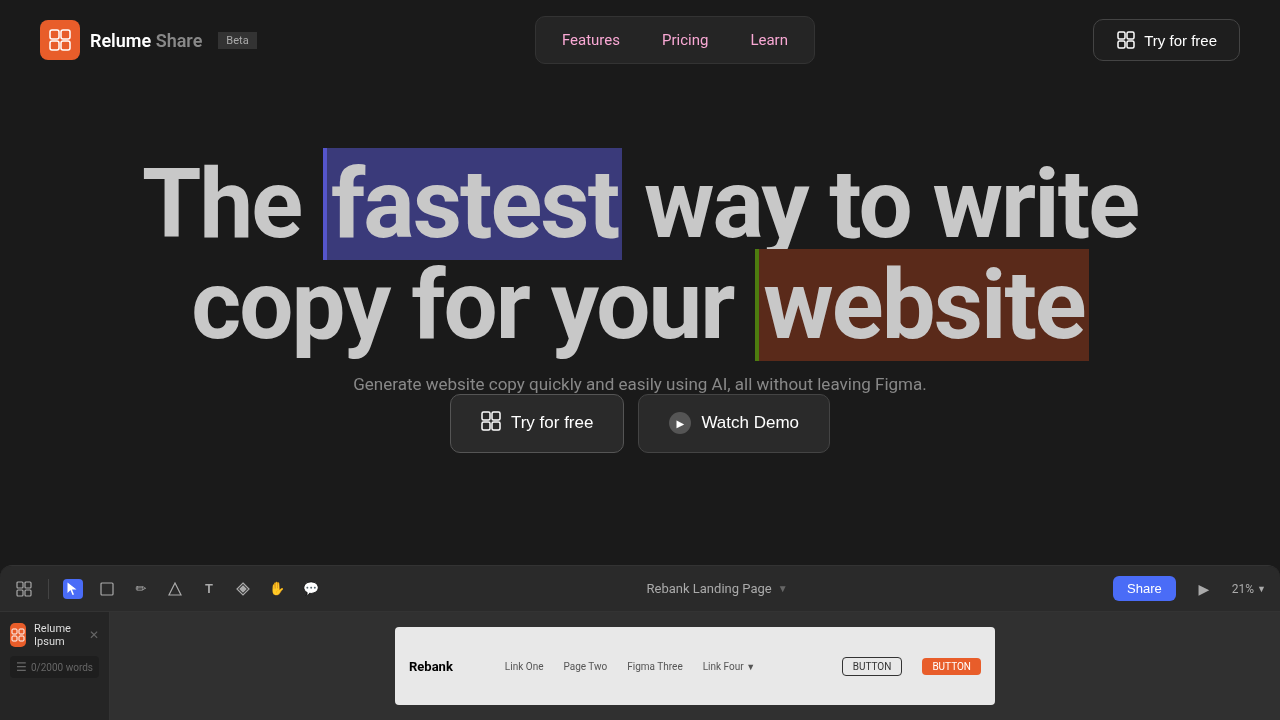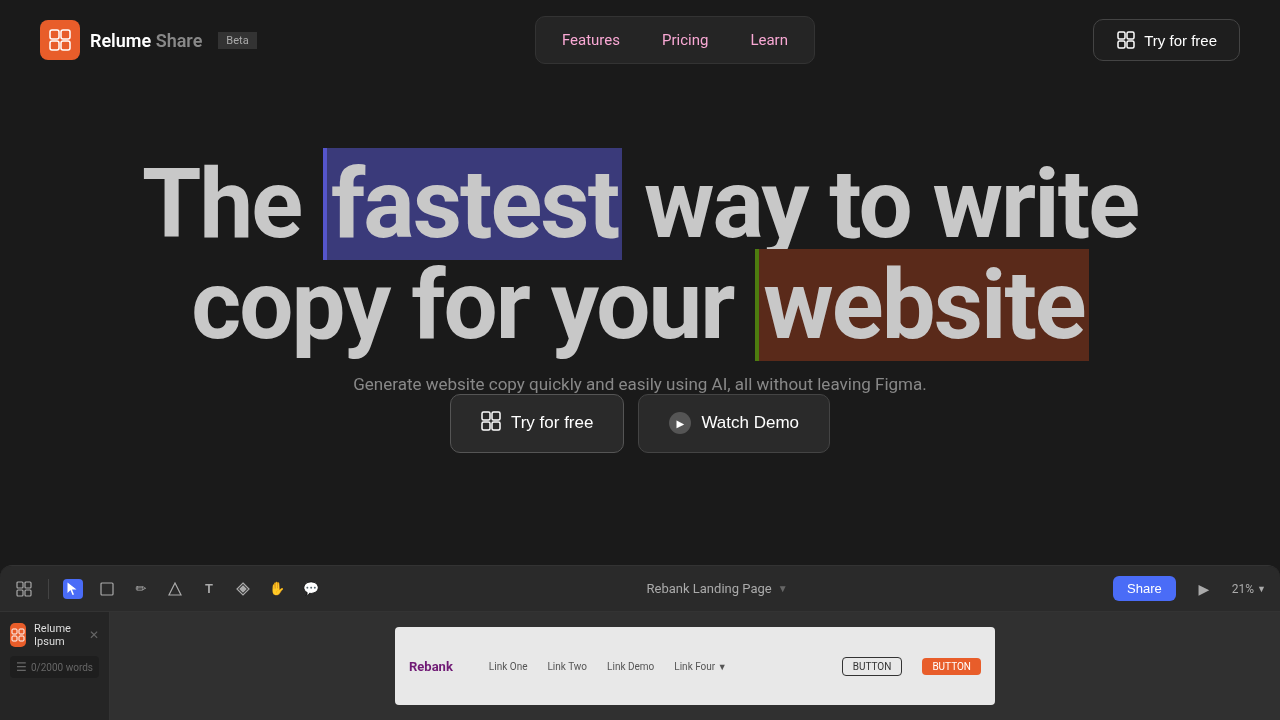--- a/index.html
+++ b/index.html
@@ -314,22 +314,22 @@
     .canvas-btn-filled {
       padding: 3px 10px;
       background: #e85d2a;
       border-radius: 4px;
       font-size: 10px;
       color: #fff;
     }
     .canvas-logo-text {
       font-weight: 700;
       font-size: 13px;
-      color: #701a75;
-      margin-right: 16px;
+      color: #000000;
+      margin-right: 32px;
     }
   </style>
 </head>
 <body>
 
 <nav>
   <div class="nav-logo">
     <div class="logo-icon">
       <svg width="22" height="22" viewBox="0 0 22 22" fill="none">
         <rect x="1" y="1" width="9" height="9" rx="2" stroke="white" stroke-width="1.5"></rect>
@@ -462,22 +462,22 @@
       <div class="panel-word-count">
         <span class="panel-hamburger">☰</span>
         <span>0/2000 words</span>
       </div>
     </div>
 
     <div class="figma-canvas">
       <div class="canvas-inner">
         <span class="canvas-logo-text">Rebank</span>
         <span class="canvas-nav-item">Link One</span>
-        <span class="canvas-nav-item">Link Two</span>
-        <span class="canvas-nav-item">Link Demo</span>
+        <span class="canvas-nav-item">Page Two</span>
+        <span class="canvas-nav-item">Figma Three</span>
         <span class="canvas-nav-item">
           <span>Link Four</span>
           <span style="font-size:9px;"> ▼</span>
         </span>
         <span style="flex:1"></span>
         <span class="canvas-btn-outline">BUTTON</span>
         <span class="canvas-btn-filled">BUTTON</span>
       </div>
     </div>
   </div>

